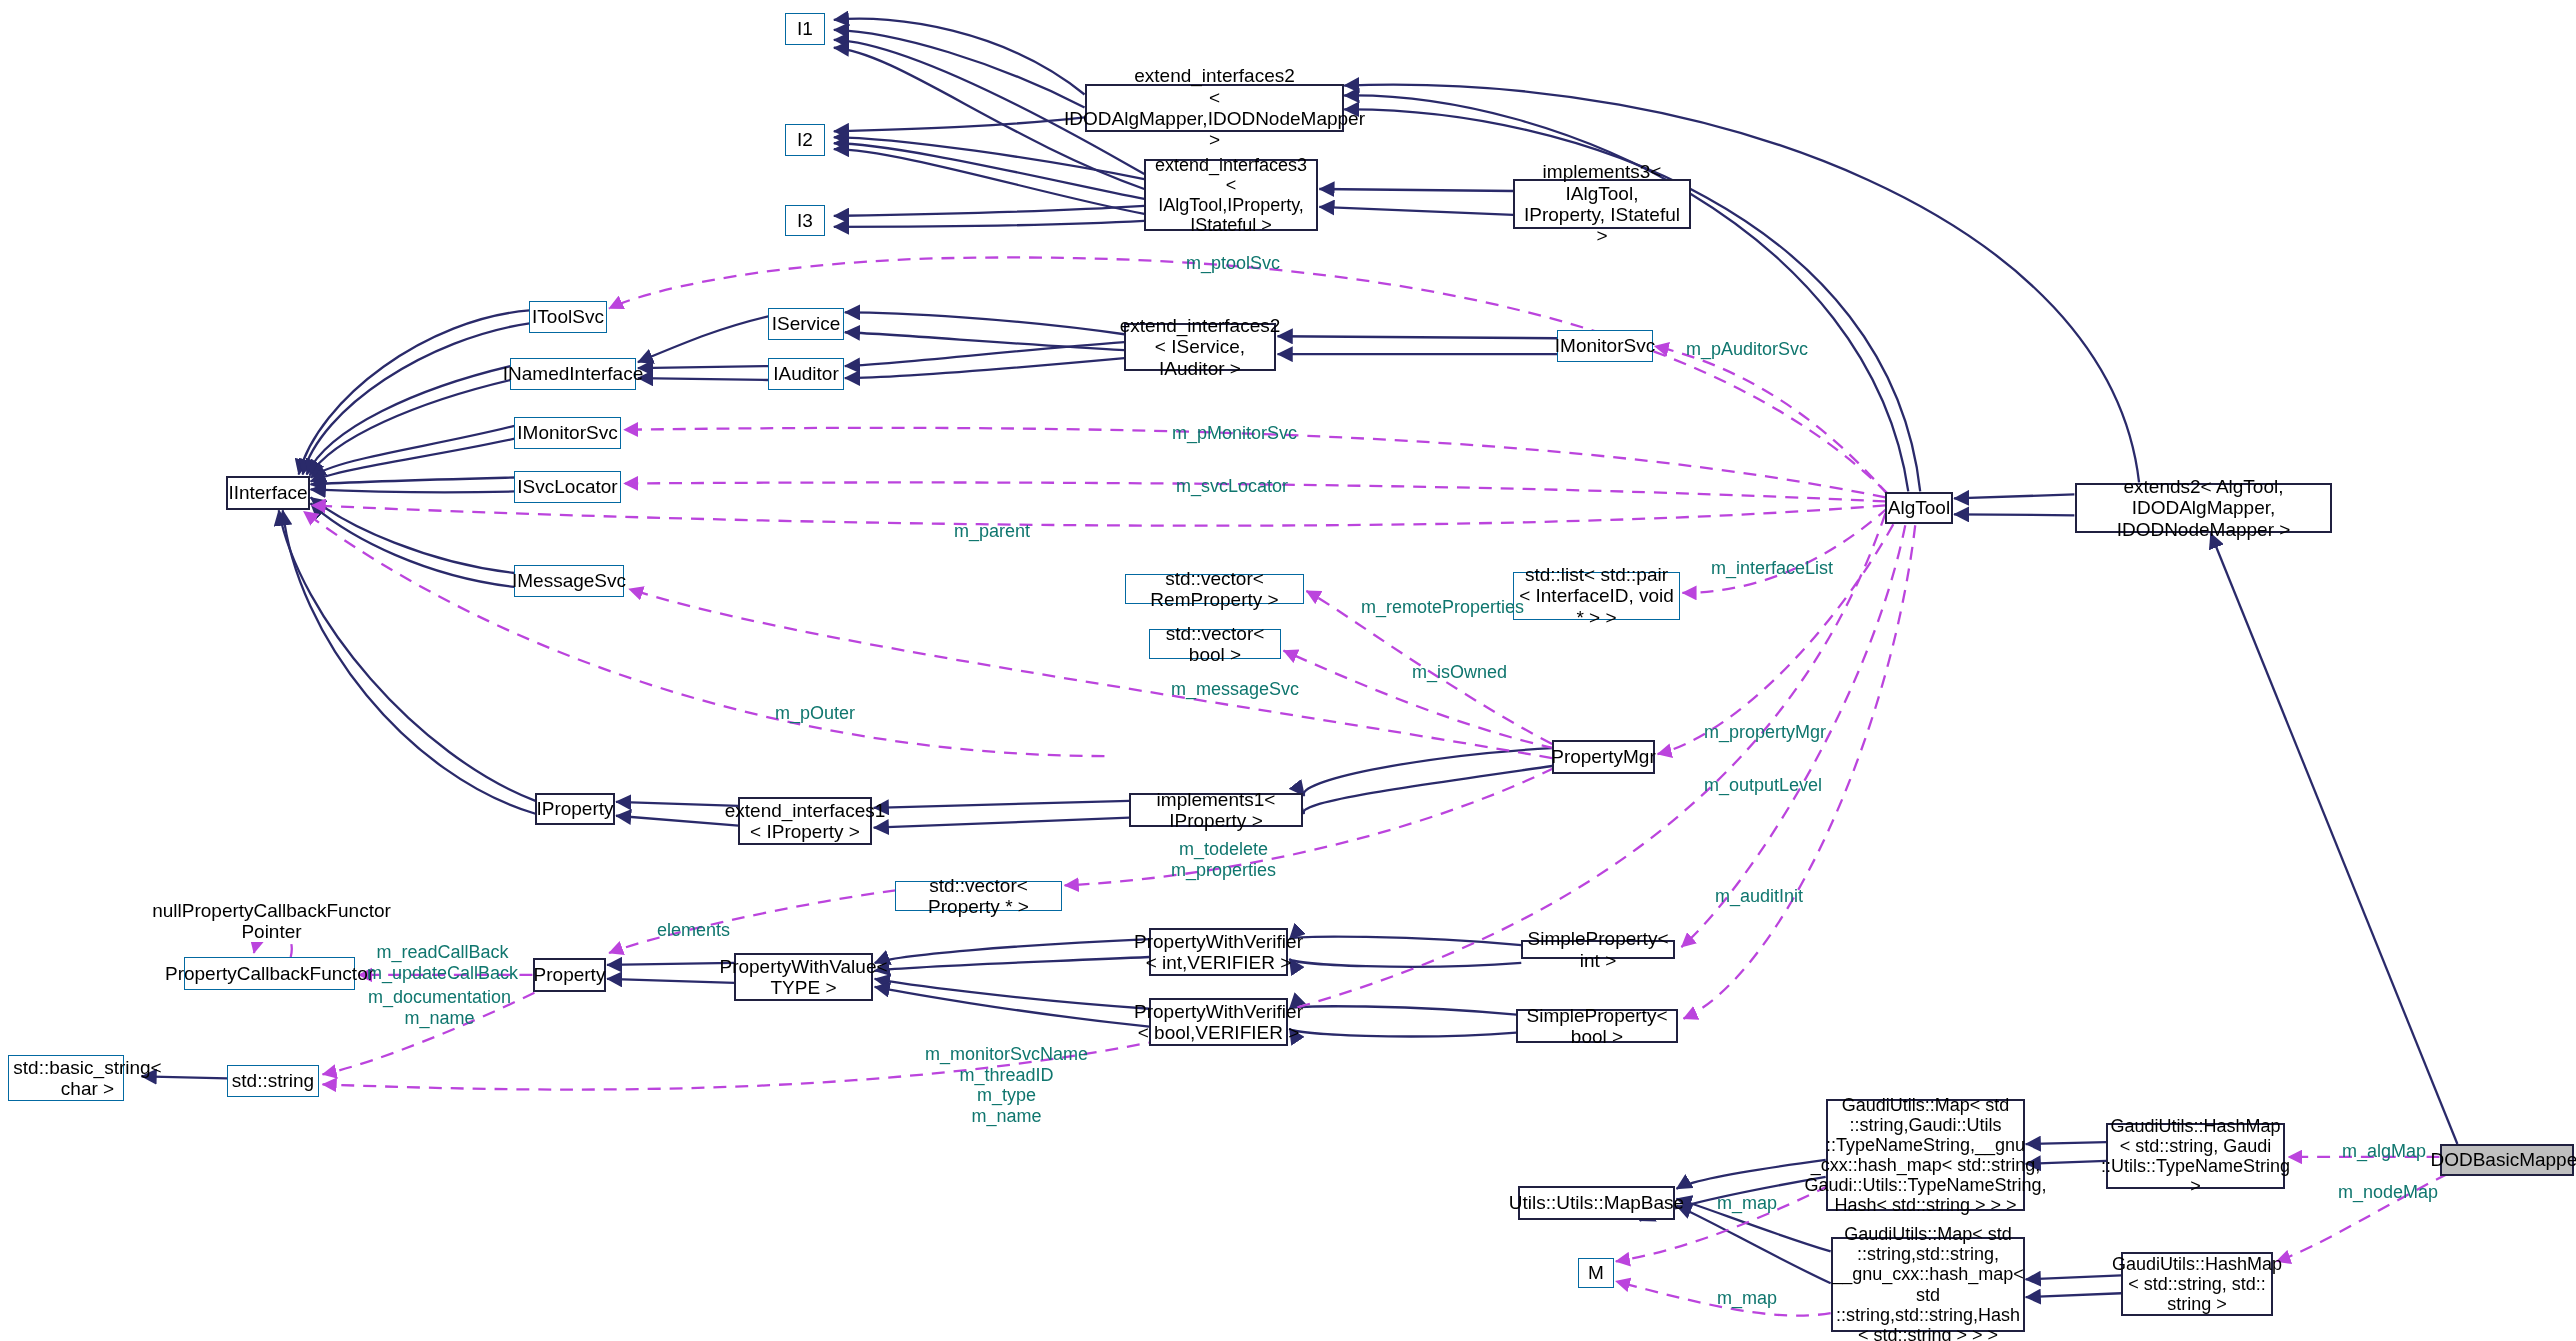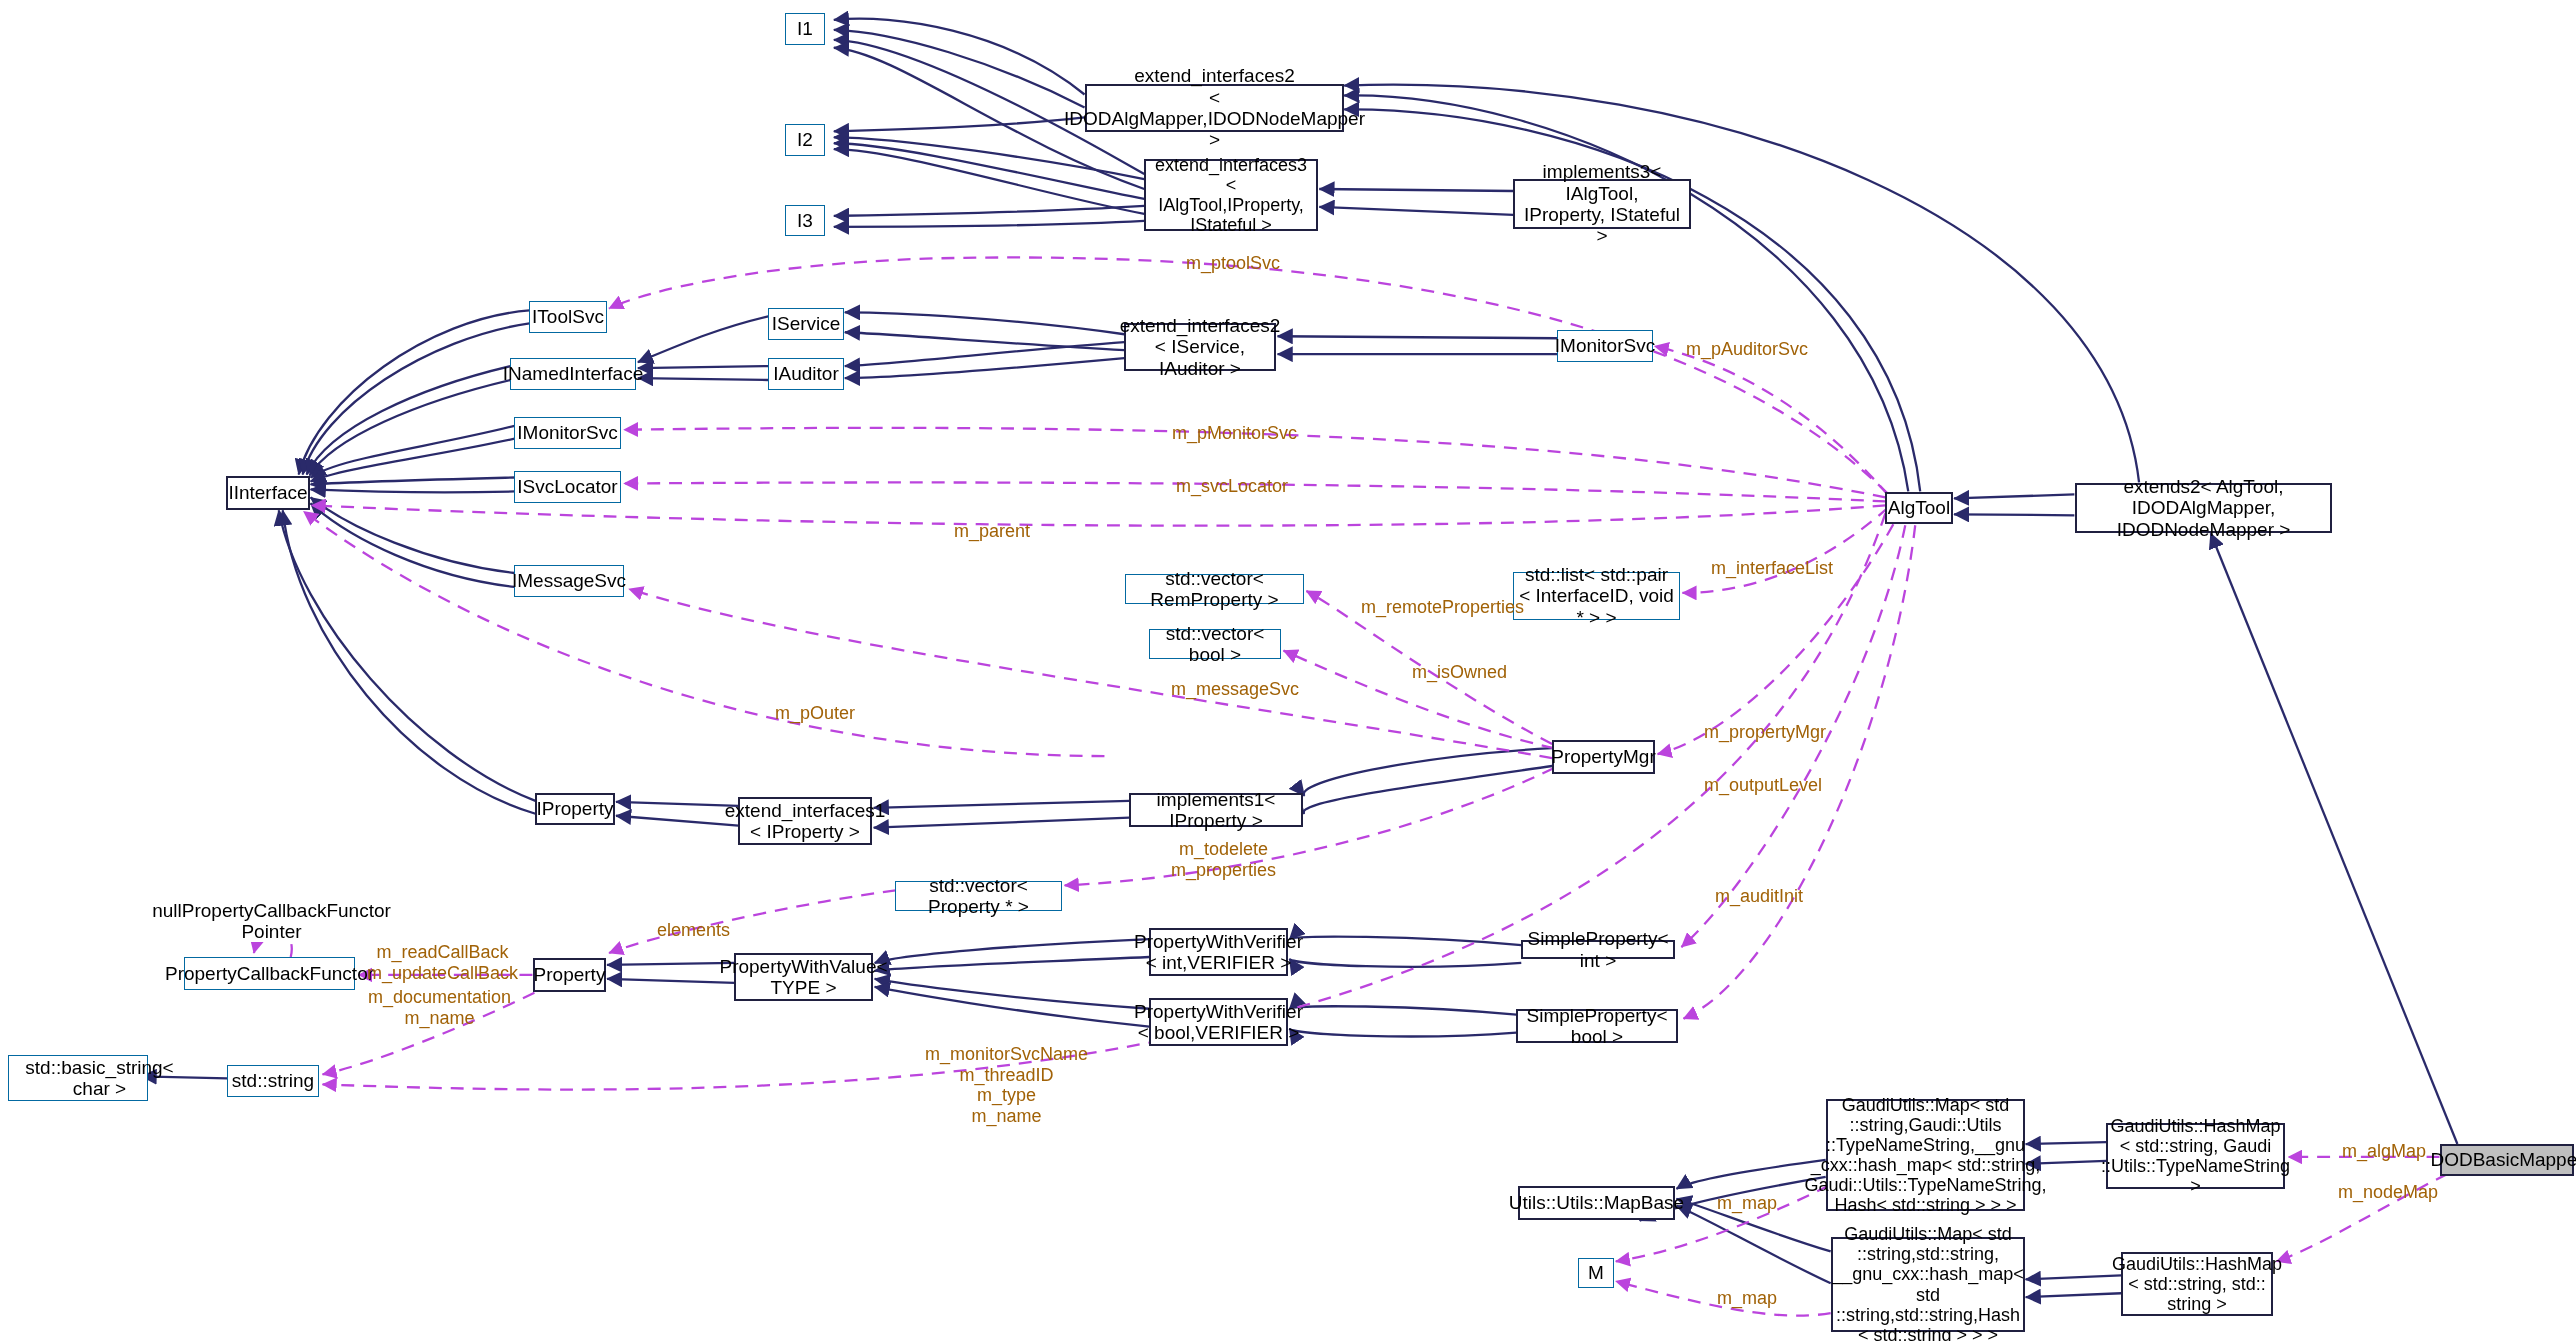--- a/index.html
+++ b/index.html
@@ -22,21 +22,21 @@
     line-height:1.12;
     white-space:pre-line;
     padding:2px 5px;
   }
   .node.solid{border:2px solid #202040;}
   .node.light{border:1px solid #0369a1;}
   .node.filled{background:#bfbfbf;border:2px solid #202040;}
   .elabel{
     position:absolute;
     font-size:18px;
-    color:#a16207;
+    color:#0f766e;
     white-space:pre-line;
     text-align:center;
     line-height:1.15;
   }
 </style>
 </head>
 <body>
 
 <div id="canvas">
 
@@ -227,21 +227,21 @@
       <div class="node light" style="left: 184px; top: 957px; width: 171px; height: 33px;">PropertyCallbackFunctor</div>
       <div class="node solid" style="left: 533px; top: 958px; width: 73px; height: 34px;">Property</div>
       <div class="node solid" style="left: 734px; top: 953px; width: 139px; height: 48px;">PropertyWithValue&lt;
 TYPE &gt;</div>
       <div class="node solid" style="left: 1149px; top: 928px; width: 139px; height: 48px;">PropertyWithVerifier
 &lt; int,VERIFIER &gt;</div>
       <div class="node solid" style="left: 1149px; top: 998px; width: 139px; height: 48px;">PropertyWithVerifier
 &lt; bool,VERIFIER &gt;</div>
       <div class="node solid" style="left: 1521px; top: 940px; width: 154px; height: 19px;">SimpleProperty&lt; int &gt;</div>
       <div class="node solid" style="left: 1516px; top: 1009px; width: 162px; height: 34px;">SimpleProperty&lt; bool &gt;</div>
-      <div class="node light" style="left: 8px; top: 1055px; width: 140px; height: 46px; padding-left: 48px;">std::basic_string&lt;
+      <div class="node light" style="left: 8px; top: 1055px; width: 116px; height: 46px; padding-left: 48px;">std::basic_string&lt;
 char &gt;</div>
       <div class="node light" style="left: 227px; top: 1065px; width: 92px; height: 32px;">std::string</div>
       <div class="node solid" style="left: 1518px; top: 1186px; width: 157px; height: 34px;">Utils::Utils::MapBase</div>
       <div class="node light" style="left: 1578px; top: 1258px; width: 36px; height: 30px;">M</div>
       <div class="node solid" style="left: 1826px; top: 1099px; width: 199px; height: 112px; font-size: 18px;">GaudiUtils::Map&lt; std
 ::string,Gaudi::Utils
 ::TypeNameString,__gnu
 _cxx::hash_map&lt; std::string,
 Gaudi::Utils::TypeNameString,
 Hash&lt; std::string &gt; &gt; &gt;</div>

